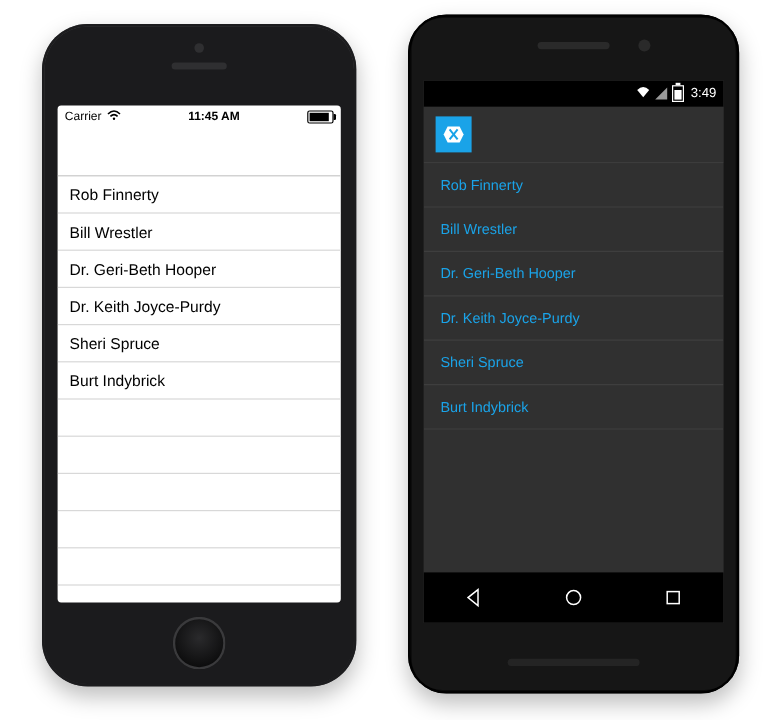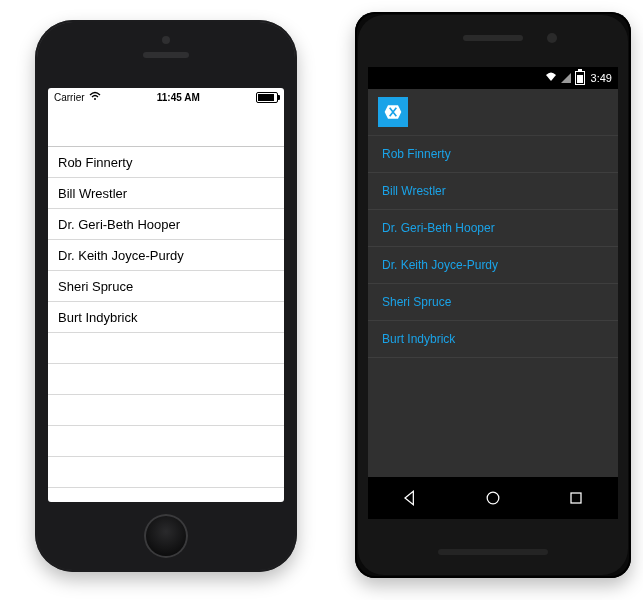--- a/index.html
+++ b/index.html
@@ -138,25 +138,24 @@
     color:#000;
   }
   .ios-row.empty { }
 
   
   .android {
     left: 340px;
     top: 12px;
     width: 276px;
     height: 566px;
-    border-radius: 20px;
+    border-radius: 32px;
     background: #0a0a0a;
     box-shadow: 0 0 0 2px #000 inset, 0 8px 18px rgba(0,0,0,.25);
     padding: 3px;
-    margin-left: 15px;
   }
   .android-inner {
     width:100%;
     height:100%;
     border-radius: 26px;
     background:#161616;
     position:relative;
     overflow:hidden;
   }
   .android-ear {

